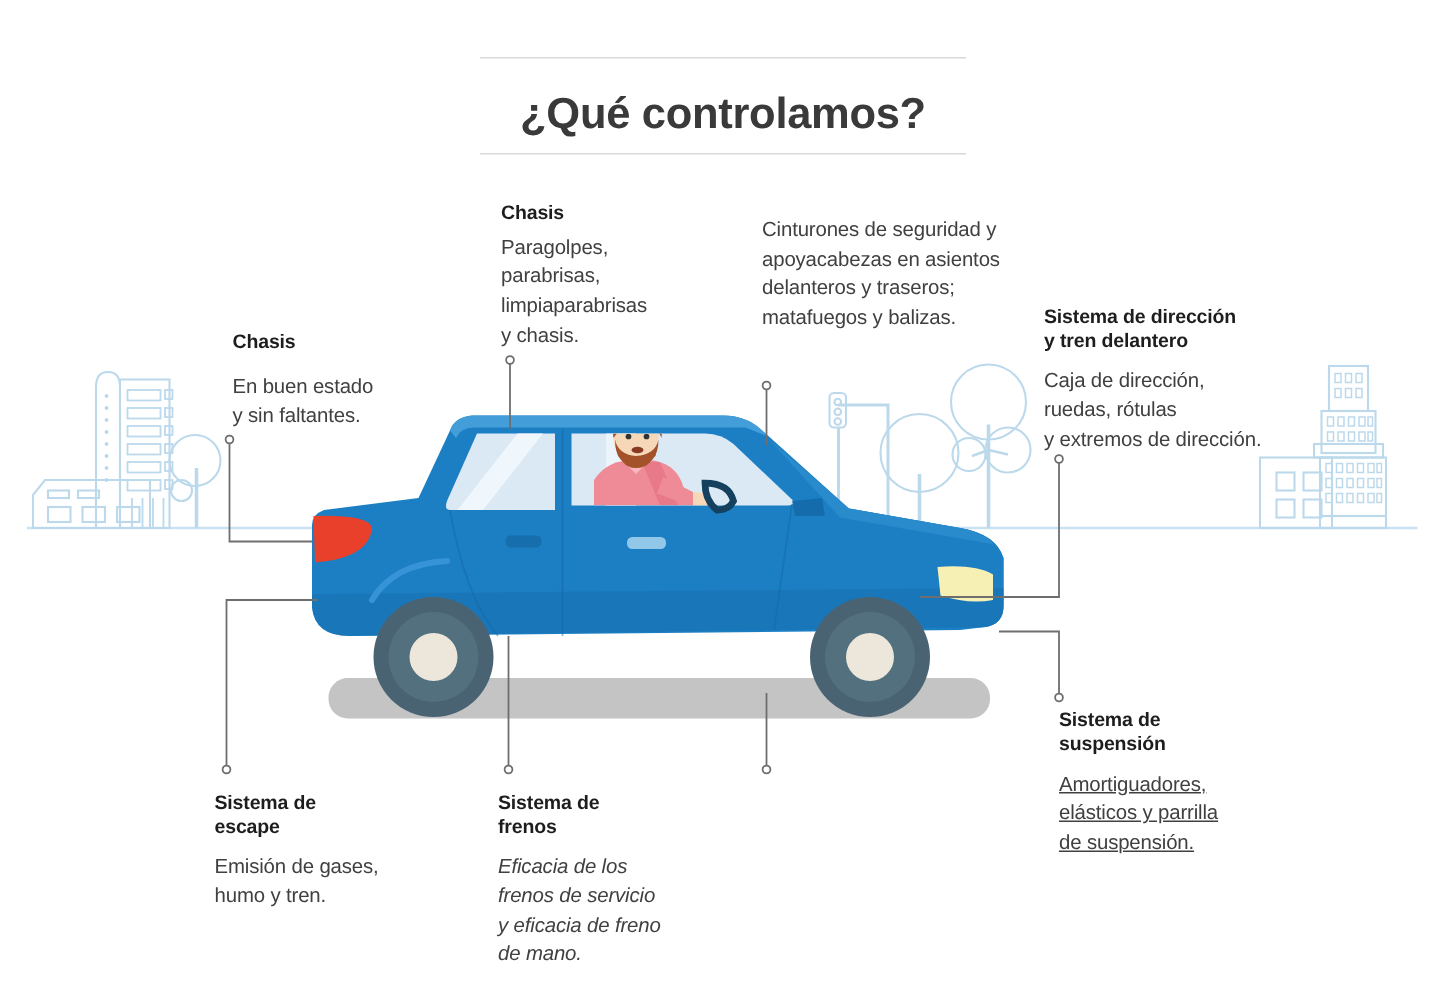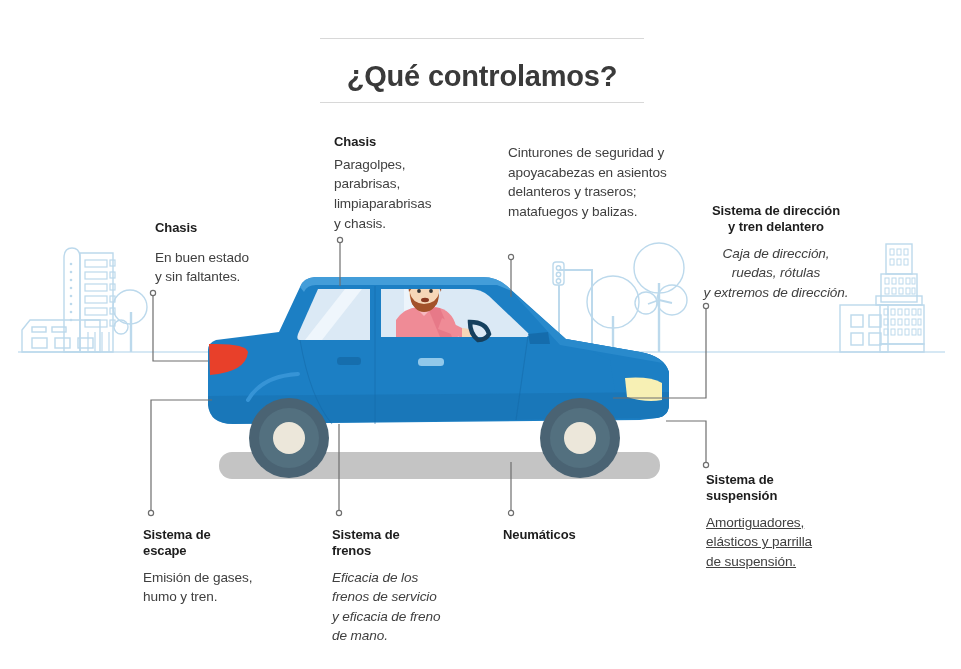--- a/index.html
+++ b/index.html
@@ -70,21 +70,21 @@
     font-weight: normal;
     color: #404040;
     line-height: 1.44;
     letter-spacing: -0.1px;
   }
 
   
   #callout-luces          { left: 155px; top: 220px; width: 175px; }
   #callout-chasis         { left: 334px; top: 134px; width: 160px; }
   #callout-seguridad      { left: 508px; top: 134px; width: 192px; }
-  #callout-direccion      { left: 676px; top: 203px; width: 200px; text-align: center; }
+  #callout-direccion      { left: 696px; top: 203px; width: 200px; }
   #callout-suspension     { left: 706px; top: 472px; width: 190px; }
   #callout-escape         { left: 143px; top: 527px; width: 180px; }
   #callout-frenos         { left: 332px; top: 527px; width: 175px; }
   #callout-neumaticos     { left: 503px; top: 527px; width: 170px; }
 
   
   .callout.gap .c-body { margin-top: 9px; }
 </style>
 </head>
 <body>
@@ -382,21 +382,21 @@
   <div class="callout gap" id="callout-seguridad">
     <p class="c-body" style="white-space: pre-line;">Cinturones de seguridad y
 apoyacabezas en asientos
 delanteros y traseros;
 matafuegos y balizas.</p>
   </div>
 
   <div class="callout gap" id="callout-direccion">
     <p class="c-title" style="white-space: pre-line;">Sistema de dirección
 y tren delantero</p>
-    <p class="c-body" style="white-space: pre-line; font-style: italic;">Caja de dirección,
+    <p class="c-body" style="white-space: pre-line;">Caja de dirección,
 ruedas, rótulas
 y extremos de dirección.</p>
   </div>
 
   <div class="callout gap" id="callout-suspension">
     <p class="c-title" style="white-space: pre-line;">Sistema de
 suspensión</p>
     <p class="c-body" style="white-space: pre-line; text-decoration: underline;">Amortiguadores,
 elásticos y parrilla
 de suspensión.</p>
@@ -412,16 +412,15 @@
   <div class="callout gap" id="callout-frenos">
     <p class="c-title" style="white-space: pre-line;">Sistema de
 frenos</p>
     <p class="c-body" style="white-space: pre-line; font-style: italic;">Eficacia de los
 frenos de servicio
 y eficacia de freno
 de mano.</p>
   </div>
 
   <div class="callout" id="callout-neumaticos">
-    <p class="c-title" style="white-space: pre-line;">Neumáticos</p>
   </div>
 
 </div>
 
 </body></html>

